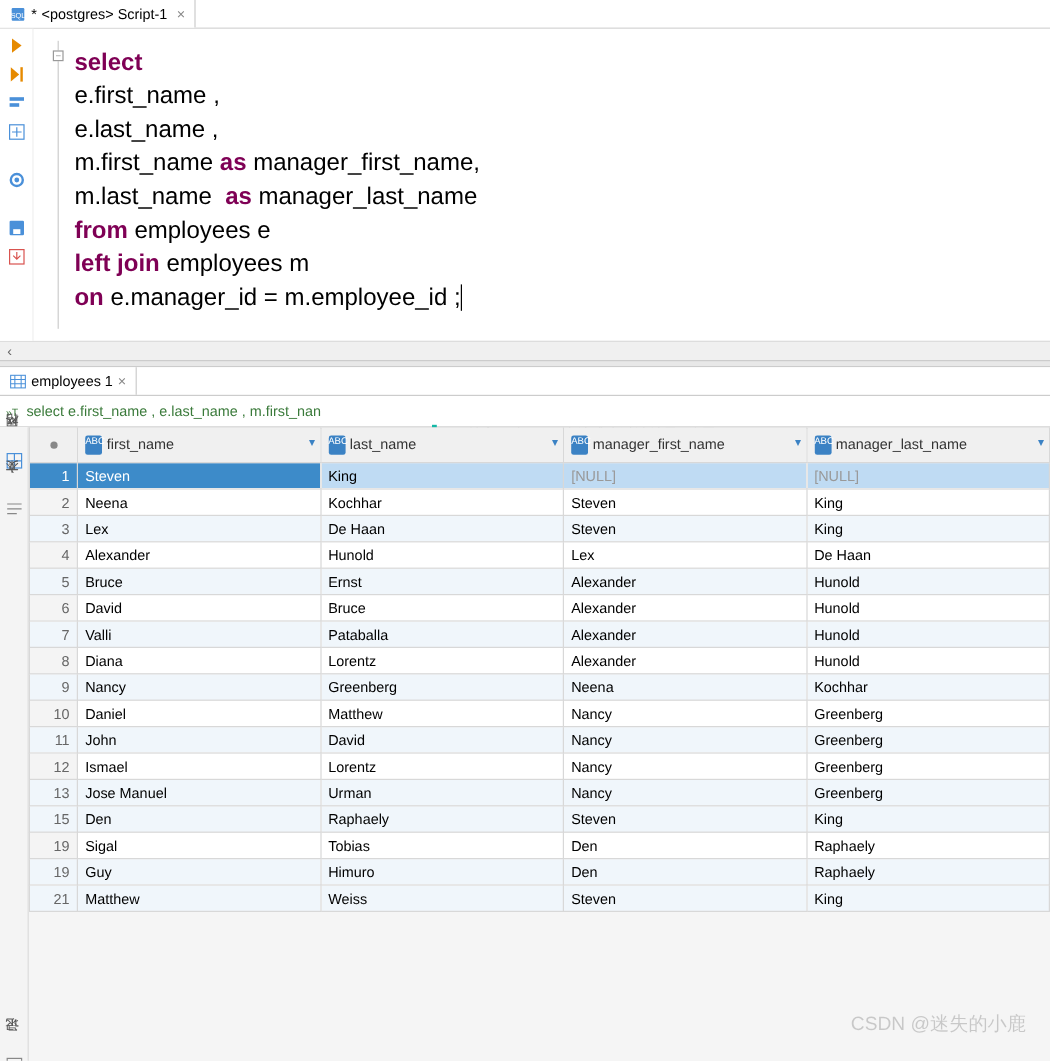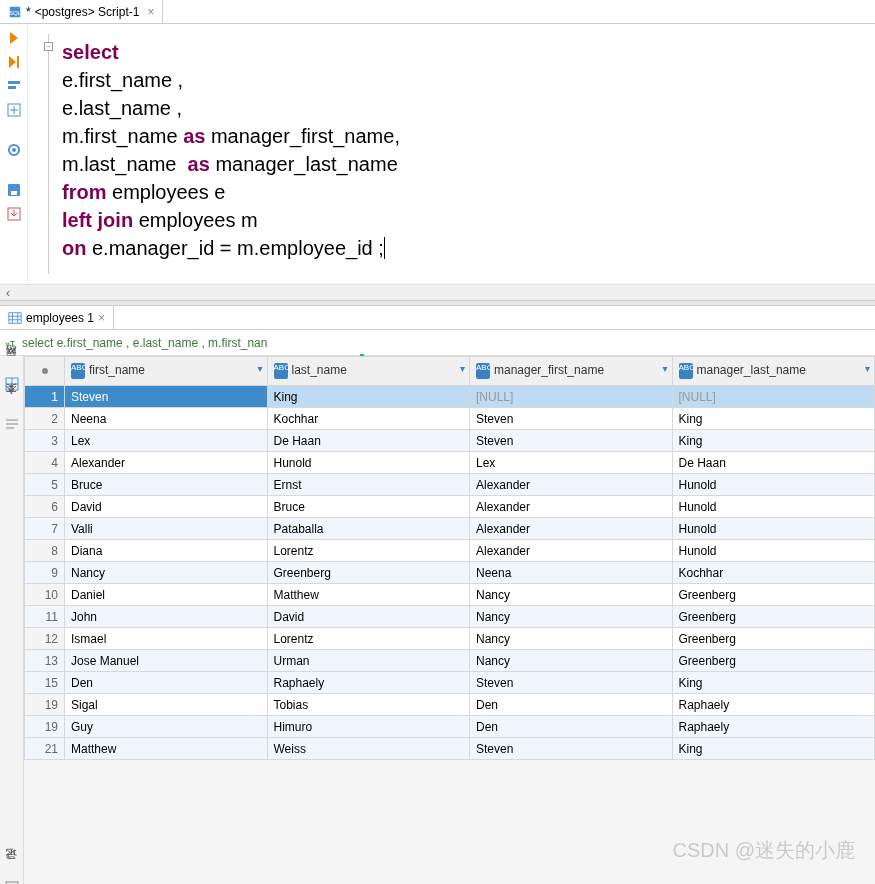--- a/index.html
+++ b/index.html
@@ -168,21 +168,21 @@
 }
 .grid tr.odd td { background: #f0f6fb; }
 .grid tr.selected td { background: #bfdbf3; }
 .grid tr.selected td.rownum { background: #3d8bc9; color: #fff; }
 .grid tr.selected td.cell-active { background: #3d8bc9; color: #fff; }
 .null { color: #999; }
 .watermark {
   position: absolute;
   right: 20px; bottom: 20px;
   color: rgba(0,0,0,0.18);
-  font-size: 20px;
+  font-size: 16px;
   pointer-events: none;
 }
 .corner-handle { width: 40px; background: #f4f4f4; border: 1px solid #d8d8d8; }
 .corner-handle .dot { width: 6px; height: 6px; background: #888; border-radius: 50%; margin: 8px auto; }
 </style>
 </head>
 <body>
 
 <div class="editor-tabs">
   <div class="editor-tab">

